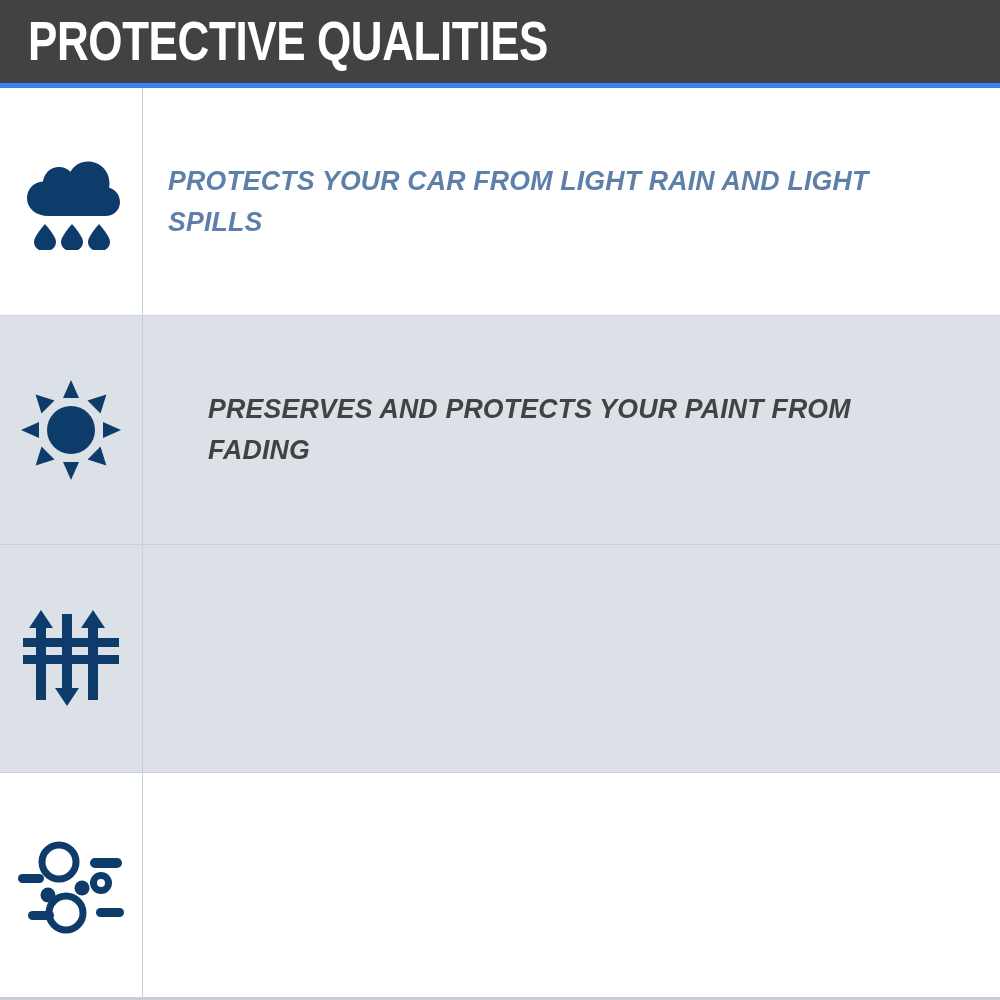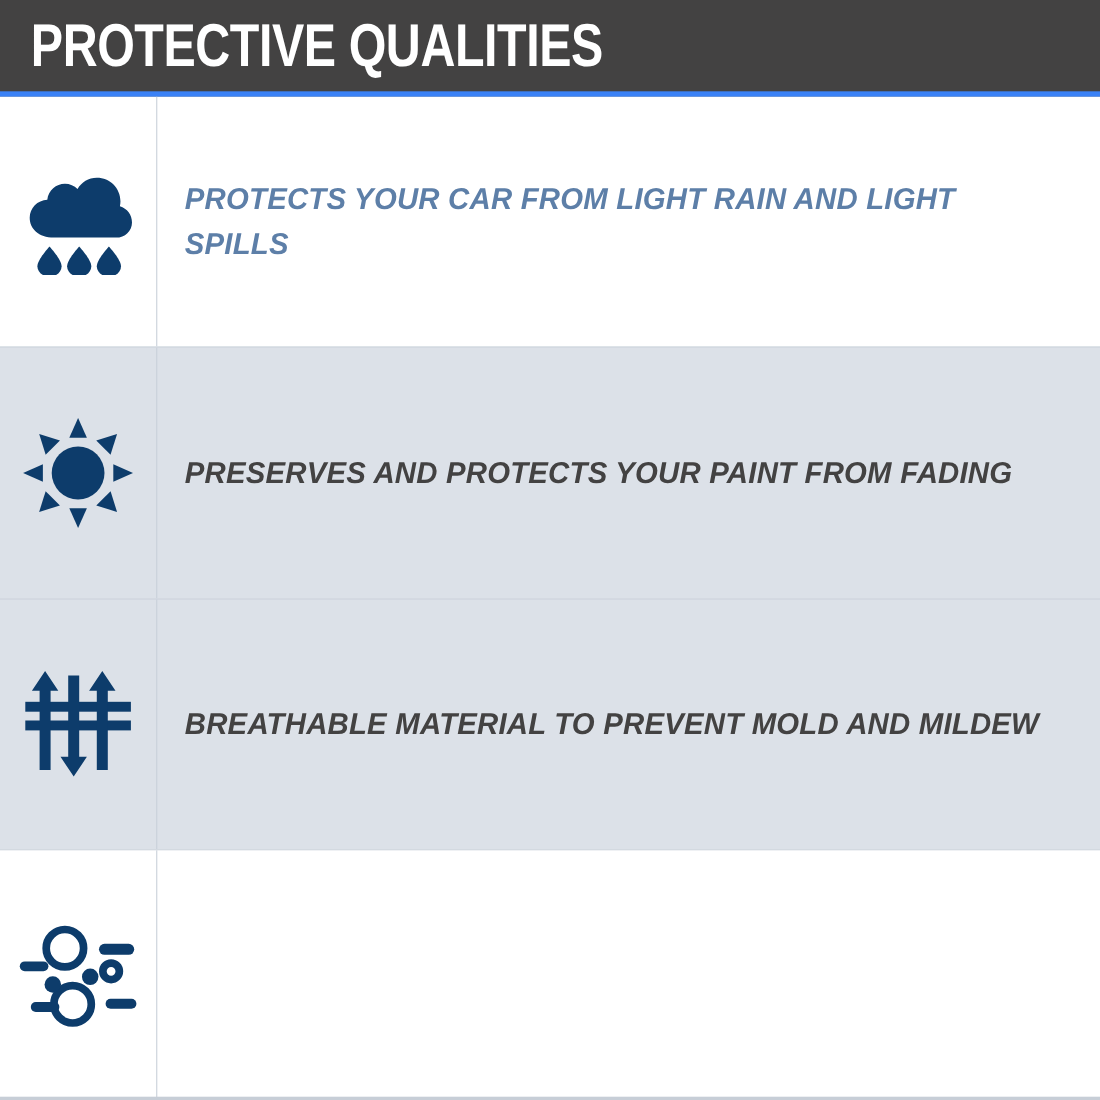--- a/index.html
+++ b/index.html
@@ -41,21 +41,21 @@
   .rows{flex:1 1 auto;display:flex;flex-direction:column;}
   .row{
     display:flex;
     align-items:stretch;
     flex:1 1 0;
     min-height:0;
     position:relative;
     background:#ffffff;
   }
   .row.alt{background:#dce1e8;}
-  .row + .row{border-top:1px solid #ffffff;}
+  .row + .row{border-top:1px solid #ffffff;gap:40px;}
   .row.alt + .row{border-top:1px solid #c9d0d9;}
   .row:not(.alt) + .row.alt{border-top:1px solid #ced5dd;}
 
   .icon-cell{
     flex:0 0 143px;
     display:flex;align-items:center;justify-content:center;
     border-right:1px solid #c9d0d9;
     box-sizing:border-box;
   }
   .icon-cell svg{display:block;}
@@ -137,23 +137,20 @@
         <svg width="104" height="100" viewBox="0 0 104 100">
           <g fill="#0d3c6b">
             <rect x="4" y="30" width="96" height="9"></rect>
             <rect x="4" y="47" width="96" height="9"></rect>
             <path d="M22 2 L34 20 L27 20 L27 92 L17 92 L17 20 L10 20 Z"></path>
             <path d="M74 2 L86 20 L79 20 L79 92 L69 92 L69 20 L62 20 Z"></path>
             <path d="M48 98 L36 80 L43 80 L43 6 L53 6 L53 80 L60 80 Z"></path>
           </g>
         </svg>
       </div>
-      <div class="text-cell">
-        <div class="row-text t-gray">BREATHABLE MATERIAL TO PREVENT MOLD AND MILDEW</div>
-      </div>
     </div>
 
     <div class="row">
       <div class="icon-cell">
         <svg width="110" height="96" viewBox="0 0 110 96">
           <g fill="none" stroke="#0d3c6b" stroke-width="7">
             <circle cx="43" cy="24" r="17"></circle>
             <circle cx="50" cy="75" r="17"></circle>
             <circle cx="85" cy="45" r="7.5"></circle>
           </g>

